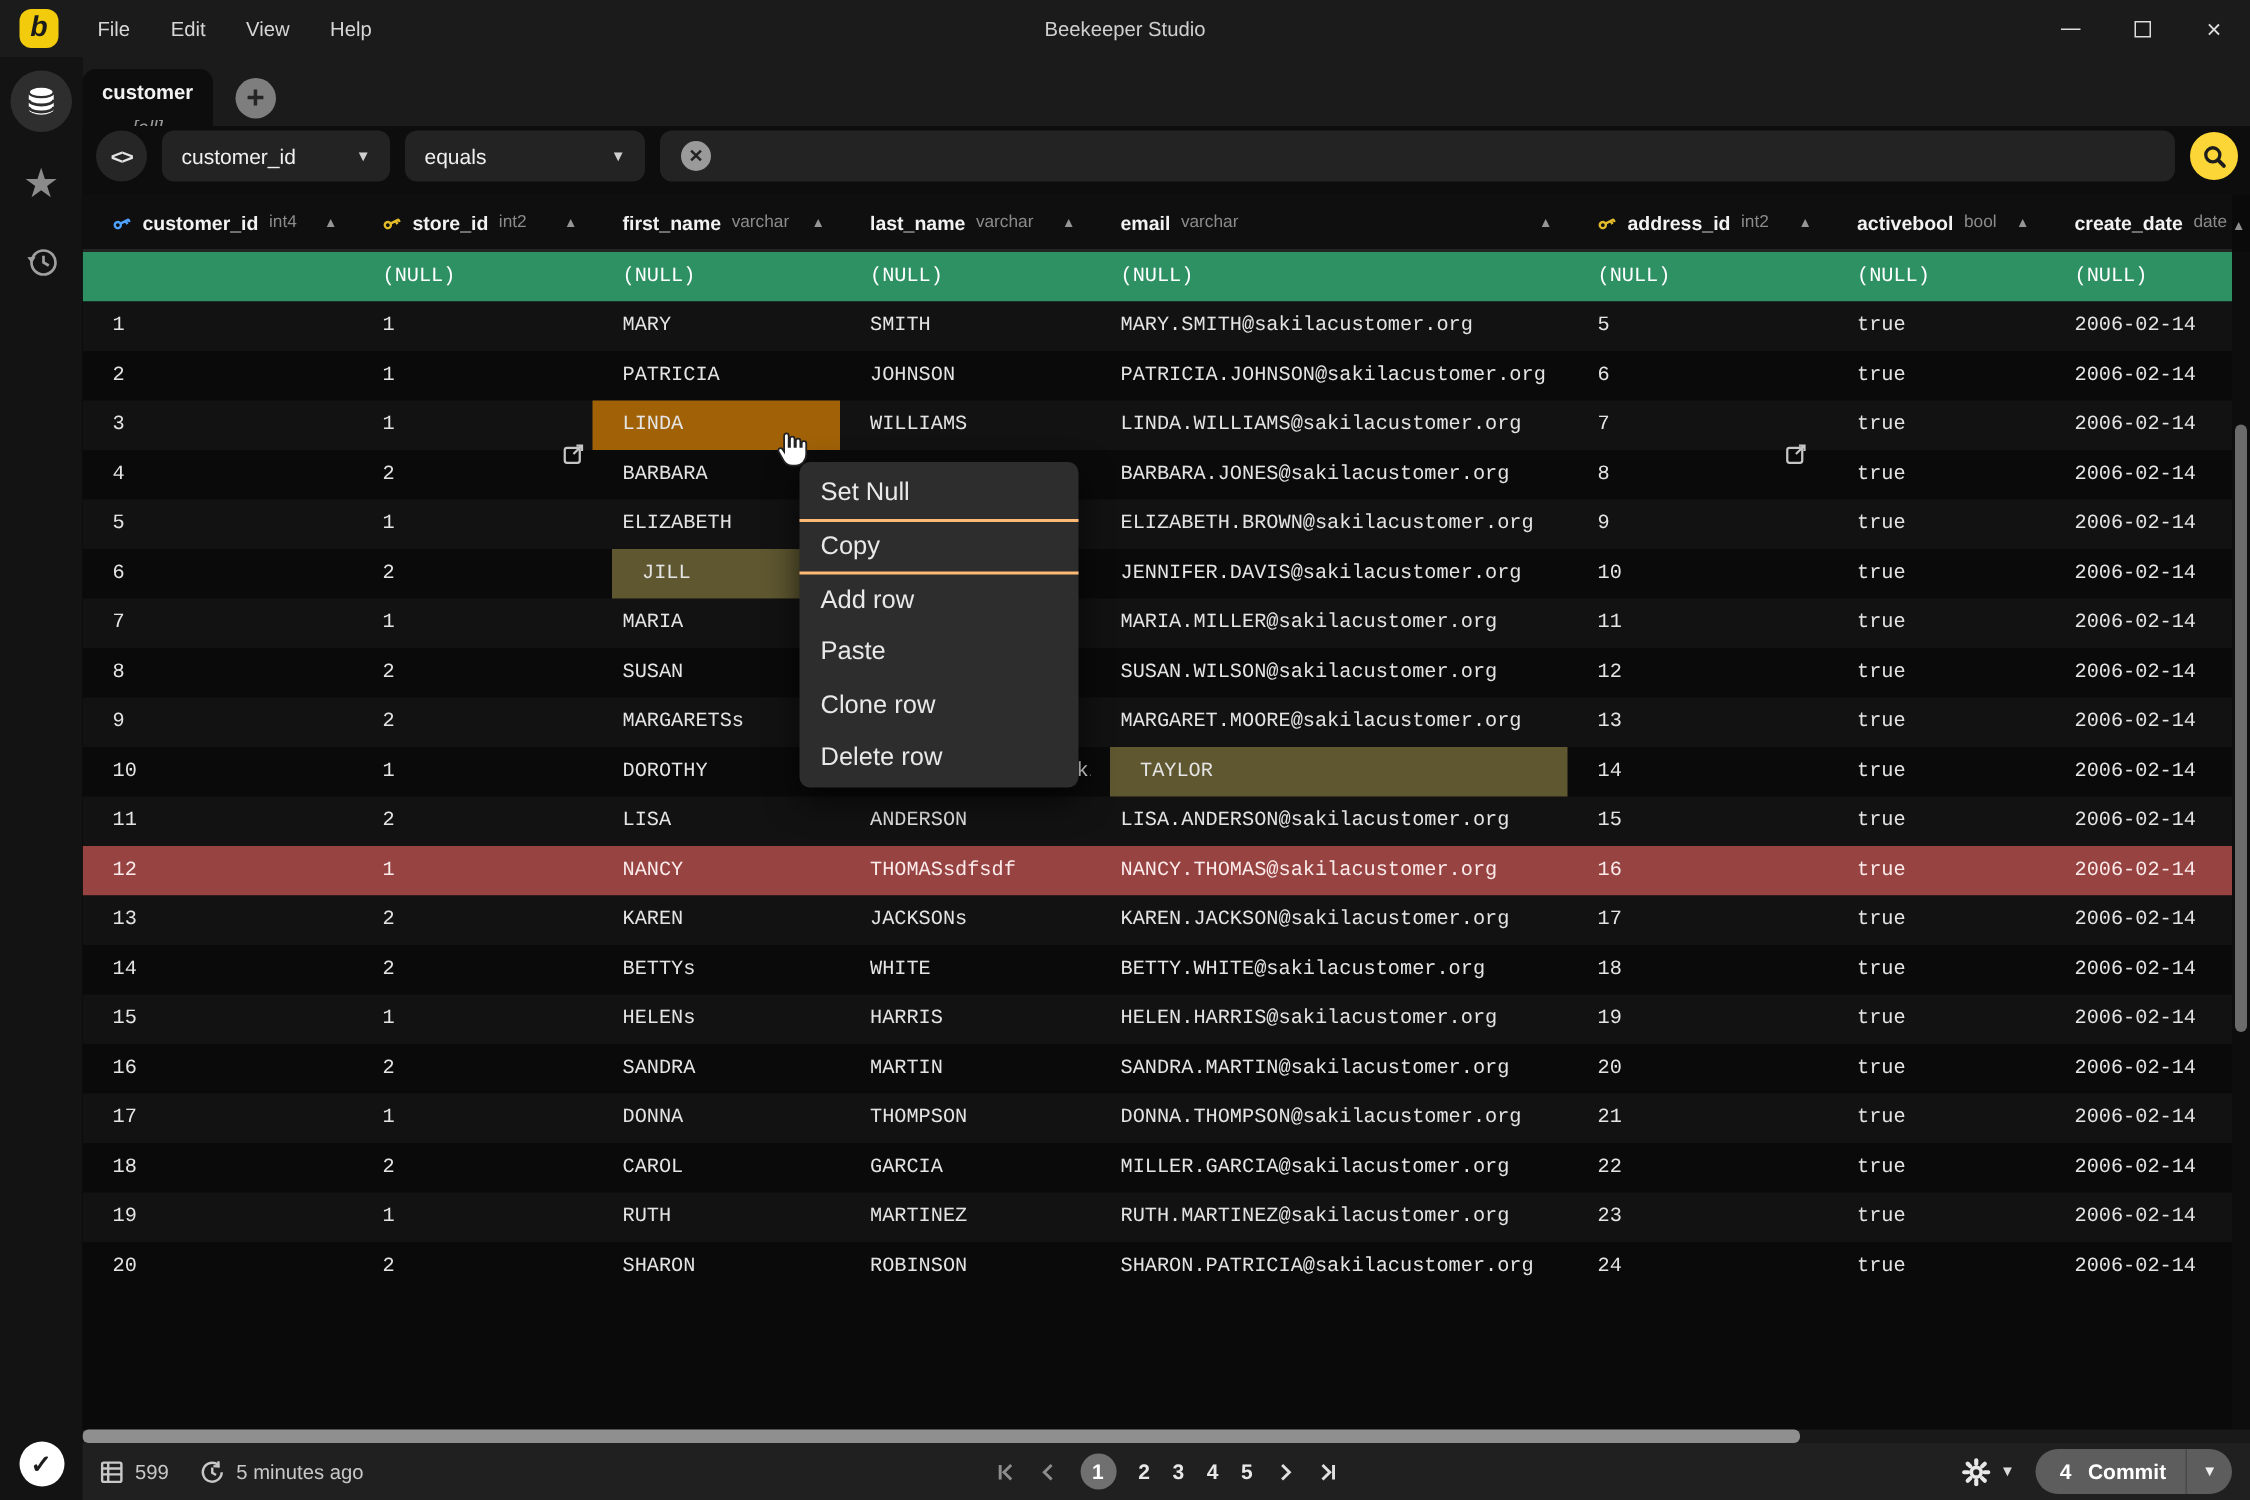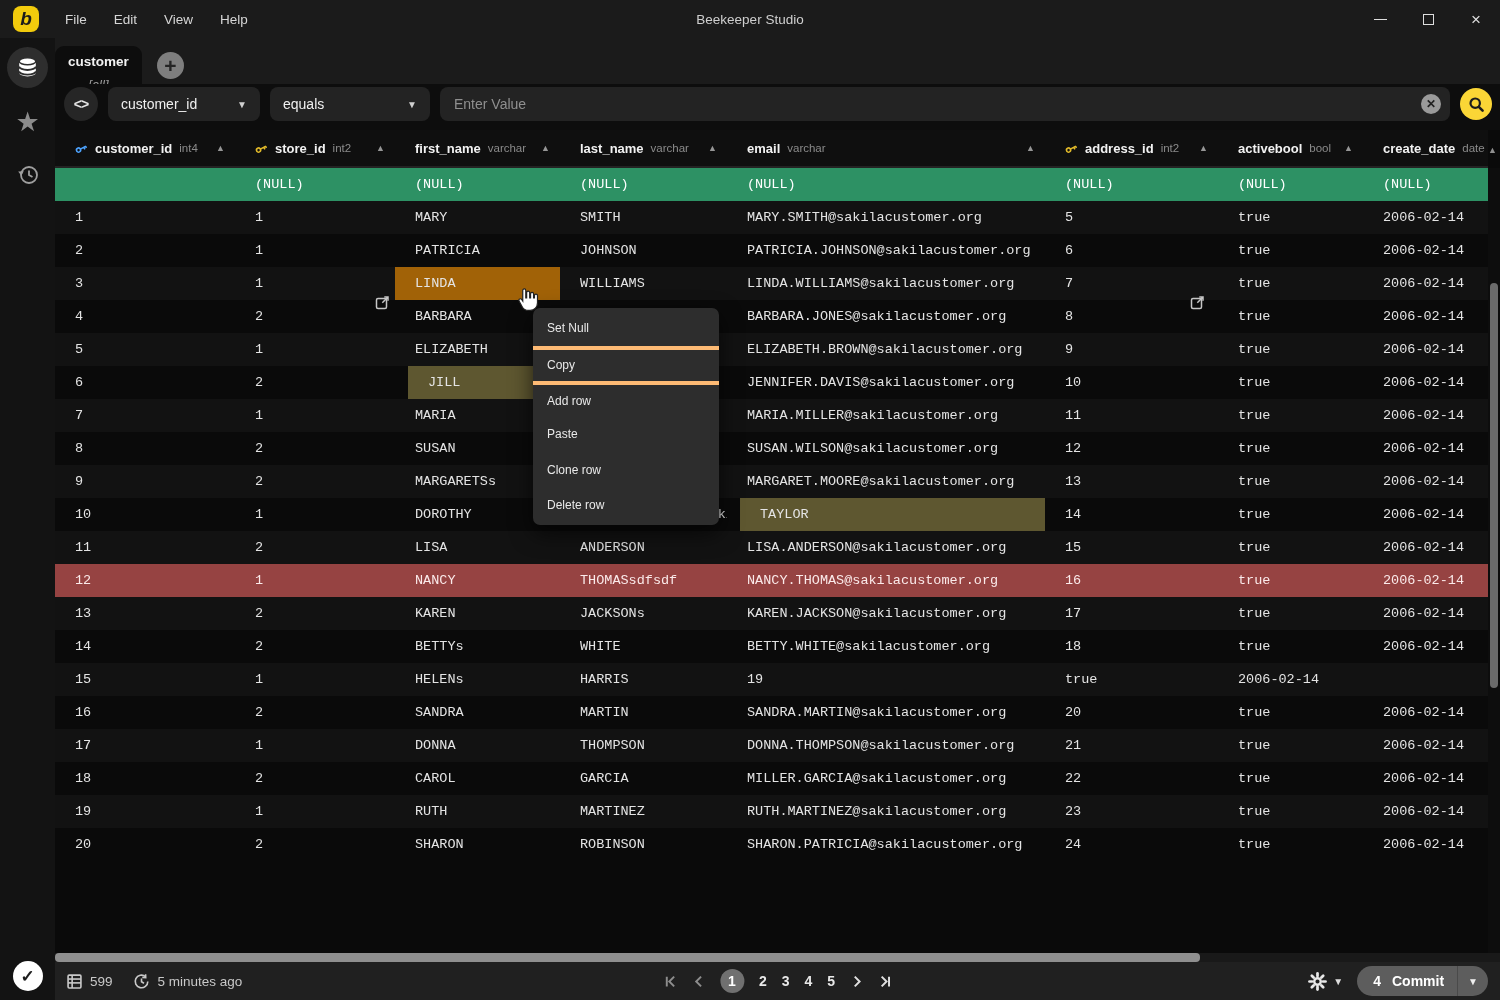--- a/index.html
+++ b/index.html
@@ -107,22 +107,22 @@
   .sb-right { margin-left:auto; display:flex; align-items:center; gap:6px; }
   .gear-caret { color:#dcdcdc; font-size:10px; margin-right:8px; }
   .commit { height:30px; border-radius:15px; background:#5d5d5d; display:flex; align-items:center; overflow:hidden; }
   .commit-main { padding:0 13px 0 16px; color:#fff; font-weight:bold; font-size:14px; display:flex; gap:11px; }
   .commit-div { width:1px; align-self:stretch; background:#4a4a4a; }
   .commit-caret { padding:0 10px; color:#efefef; font-size:10px; }
 
   
   .ctxmenu { position:absolute; left:533px; top:308px; width:186px; background:#2d2d2d; border-radius:7px;
     box-shadow:0 8px 22px rgba(0,0,0,.65); padding:2px 0; z-index:50; }
-  .ctxitem { height:35.5px; display:flex; align-items:center; padding:0 14px; color:#e9e9e9; font-size:12px; }
-  .ctxitem.sep { border-top:4px solid #fdba74; }
+  .ctxitem { height:35.5px; display:flex; align-items:center; padding:0 14px; color:#e9e9e9; font-size:17px; }
+  .ctxitem.sep { border-top:2px solid #fdba74; }
   .ov { position:absolute; z-index:40; display:flex; }
   .cursor { position:absolute; left:513px; top:287px; z-index:60; }
 </style>
 </head>
 <body>
 
 <div class="window">
 
   <div class="titlebar">
     <div class="logo">b</div>
@@ -198,21 +198,20 @@
           </div>
         <div class="select sel-field">
           <span>customer_id</span>
           <span class="caret">▼</span>
         </div>
         <div class="select sel-op">
           <span>equals</span>
           <span class="caret">▼</span>
         </div>
         <div class="valuewrap">
-          <input class="value-input" placeholder="Enter Value" style="">
           <div class="clearbtn">✕</div>
         </div>
         <div class="searchbtn">
           <svg width="17" height="17" viewBox="0 0 17 17">
             <circle cx="7.2" cy="7.2" r="4.7" stroke="#1d1d1d" stroke-width="2.2" fill="none"></circle>
             <line x1="10.8" y1="10.8" x2="14.6" y2="14.6" stroke="#1d1d1d" stroke-width="2.6" stroke-linecap="round"></line>
           </svg>
         </div>
       </div>
 
@@ -427,20 +426,21 @@
     <div class="cell">BETTY.WHITE@sakilacustomer.org</div>
     <div class="cell">18</div>
     <div class="cell">true</div>
     <div class="cell">2006-02-14</div>
   </div>
             <div class="trow grid-cols">
     <div class="cell">15</div>
     <div class="cell">1</div>
     <div class="cell">HELENs</div>
     <div class="cell">HARRIS</div>
+    <div class="cell">HELEN.HARRIS@sakilacustomer.org</div>
     <div class="cell">19</div>
     <div class="cell">true</div>
     <div class="cell">2006-02-14</div>
   </div>
             <div class="trow grid-cols">
     <div class="cell">16</div>
     <div class="cell">2</div>
     <div class="cell">SANDRA</div>
     <div class="cell">MARTIN</div>
     <div class="cell">SANDRA.MARTIN@sakilacustomer.org</div>

